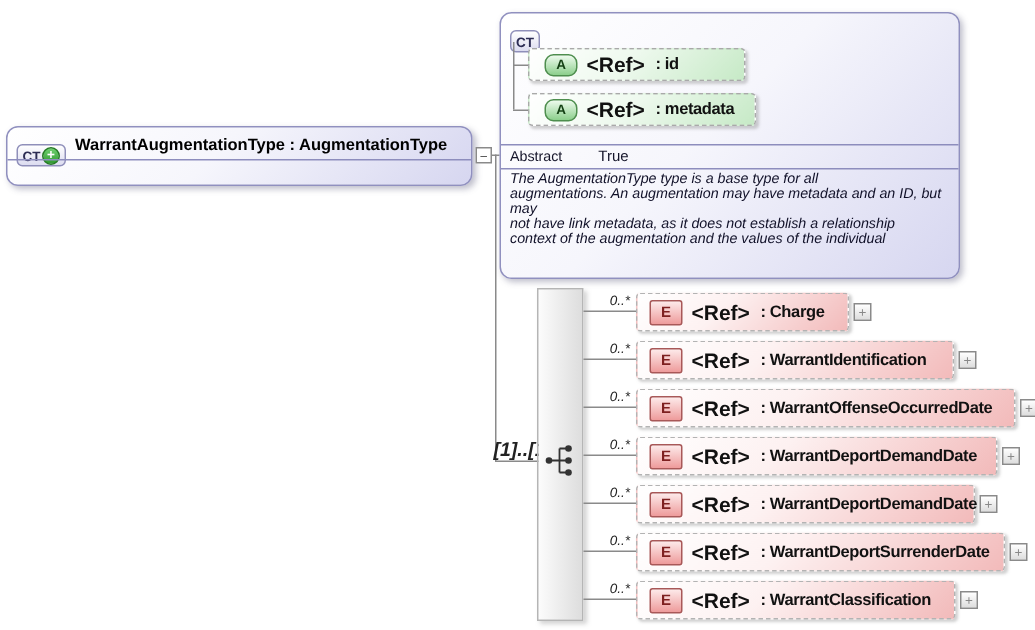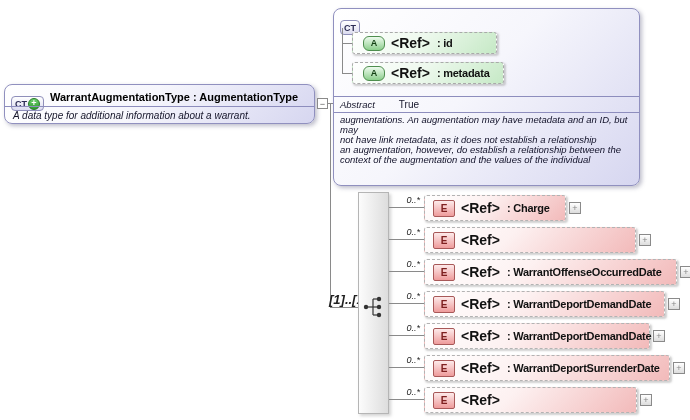--- a/index.html
+++ b/index.html
@@ -42,21 +42,21 @@
     display:inline-flex;align-items:center;justify-content:center;flex:0 0 auto;
     width:20px;height:13px;border:1px solid #4e8e4e;border-radius:6px;
     background:linear-gradient(180deg,#eefbee,#8ccf8c);
     color:#133f13;font-size:9px;font-weight:bold;
   }
   .ref{font-size:14px;font-weight:bold;color:#111;width:46px;margin-left:6px;flex:0 0 auto;}
   .name{font-size:11px;font-weight:bold;color:#111;white-space:nowrap;letter-spacing:-0.25px;}
   
   .facet-divider{position:absolute;left:0;right:0;height:1px;background:#8d8dbd;}
   .facet-row{position:absolute;left:6px;display:flex;gap:24px;align-items:baseline;}
-  .facet-label{font-size:9.5px;font-style:italic;color:#15152a;}
+  .facet-label{font-size:9.5px;color:#15152a;}
   .facet-value{font-size:10px;font-weight:normal;color:#15152a;}
   .docs{position:absolute;left:6px;right:6px;font-size:9.5px;font-style:italic;color:#101028;line-height:10px;}
   
   .hline{position:absolute;height:1px;background:#8a8a8a;}
   .vline{position:absolute;width:1px;background:#8a8a8a;}
   .toggle-box{
     position:absolute;box-sizing:border-box;width:11px;height:11px;
     border:1px solid #8a8a8a;background:#fff;
     display:flex;align-items:center;justify-content:center;
     font-size:9px;line-height:0;color:#555;
@@ -99,21 +99,20 @@
 
   <div class="typebox" style="left:4px;top:84px;width:311px;height:40px;">
     <div class="type-header">
       <span class="ct-icon">
         <span>CT</span>
         <span class="plusbadge">+</span>
       </span>
       <span class="type-title">WarrantAugmentationType : AugmentationType</span>
     </div>
     <div class="type-divider" style="top:21px;"></div>
-    <div class="type-desc">A data type for additional information about a warrant.</div>
   </div>
 
   <div class="toggle-box" style="left:317px;top:98px;">
     <span>−</span>
   </div>
 
   <div class="hline" style="left:328px;top:103px;width:5px;"></div>
   <div class="vline" style="left:330px;top:103px;height:205px;"></div>
   <div class="hline" style="left:330px;top:307px;width:38px;"></div>
 
@@ -141,23 +140,23 @@
     </div>
 
     <div class="facet-divider" style="top:87px;"></div>
     <div class="facet-row" style="top:90px;">
       <span class="facet-label">Abstract</span>
       <span class="facet-value">True</span>
     </div>
     <div class="facet-divider" style="top:103px;"></div>
 
     <div class="docs" style="top:106px;">
+      <div>The AugmentationType type is a base type for all</div>
       <div>augmentations. An augmentation may have metadata and an ID, but may</div>
       <div>not have link metadata, as it does not establish a relationship</div>
-      <div>an augmentation, however, do establish a relationship between the</div>
       <div>context of the augmentation and the values of the individual</div>
     </div>
   </div>
 
   <div class="seq-card" style="left:329px;top:292px;">[1]..[1]</div>
 
   <div class="seqbar" style="left:358px;top:192px;width:31px;height:222px;"></div>
   <svg class="seq-icon" style="left:360px;top:295px;" width="26" height="24" viewBox="0 0 26 24">
     <line x1="6" y1="12" x2="13" y2="12" stroke="#333" stroke-width="1.2"></line>
     <line x1="13" y1="4" x2="13" y2="20" stroke="#333" stroke-width="1.2"></line>
@@ -186,20 +185,21 @@
       </div>
     </div>
 
     <div class="erow" style="top:32px;">
       <div class="conn">
         <span class="card">0..*</span>
       </div>
       <div class="elbox" style="width:212px;">
         <span class="e-icon">E</span>
         <span class="ref">&lt;Ref&gt;</span>
+        <span class="name">: WarrantIdentification</span>
       </div>
       <div class="toggle-box expand">
         <span>+</span>
       </div>
     </div>
 
     <div class="erow" style="top:64px;">
       <div class="conn">
         <span class="card">0..*</span>
       </div>
@@ -255,20 +255,21 @@
       </div>
     </div>
 
     <div class="erow" style="top:192px;">
       <div class="conn">
         <span class="card">0..*</span>
       </div>
       <div class="elbox" style="width:213px;">
         <span class="e-icon">E</span>
         <span class="ref">&lt;Ref&gt;</span>
+        <span class="name">: WarrantClassification</span>
       </div>
       <div class="toggle-box expand">
         <span>+</span>
       </div>
     </div>
 
   </div>
 </div>
 
 </body></html>

